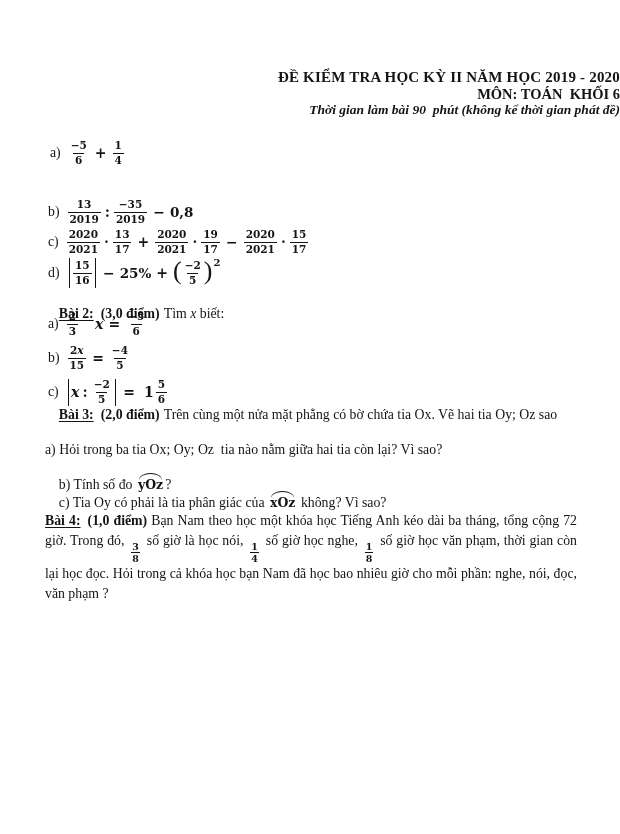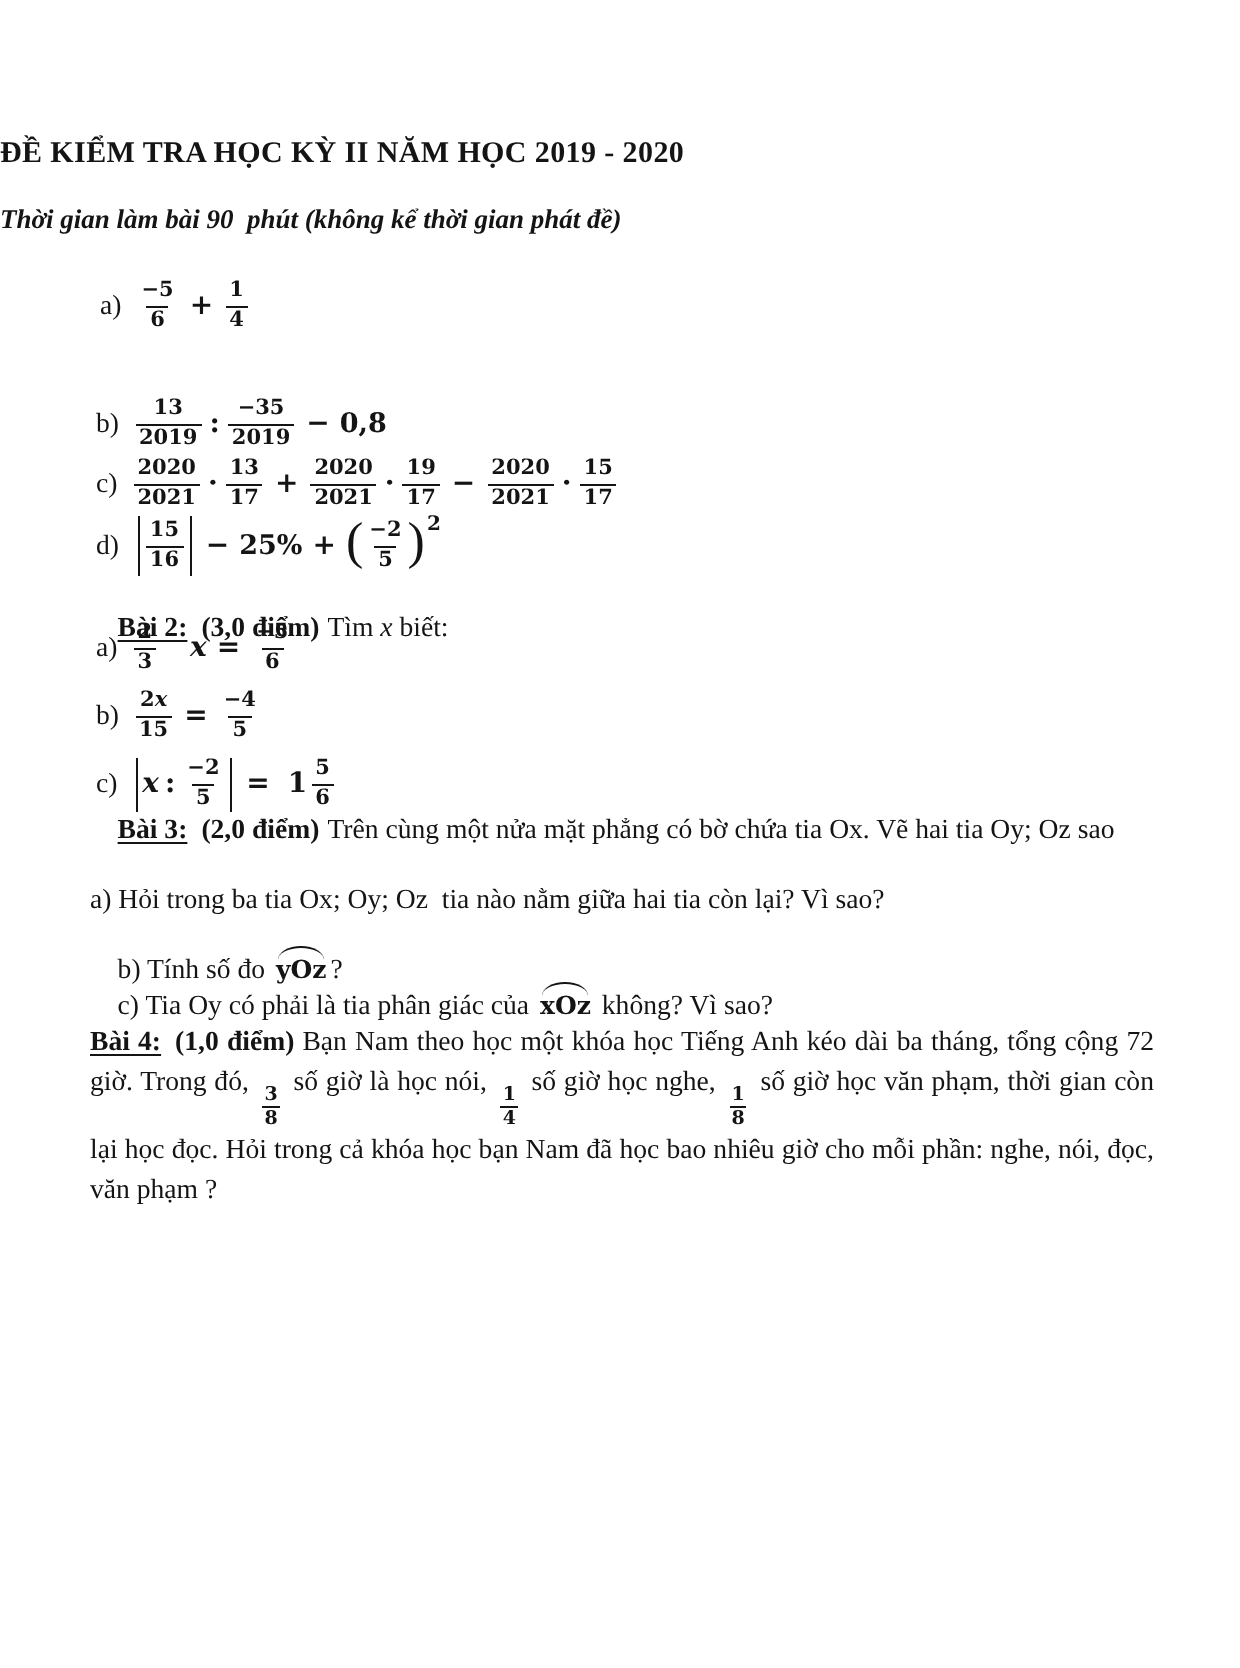--- a/index.html
+++ b/index.html
@@ -6,21 +6,21 @@
   .page {
     position:relative; width:620px; height:834px; background:#ffffff;
     font-family:"Liberation Serif", serif; color:#141414; overflow:hidden;
   }
   .abs { position:absolute; }
   .nowrap { white-space:pre; }
   .txt { font-size:13.8px; }
   .b { font-weight:bold; }
   .u { text-decoration:underline; text-underline-offset:2px; }
   .i { font-style:italic; }
-  .center { width:620px; text-align:left; left:0; }
+  .center { width:620px; text-align:right; left:0; }
   .title-line { font-size:15px; font-weight:bold; letter-spacing:.2px; }
   .subject-line { font-size:14.5px; font-weight:bold; }
   .time-line { font-size:13.5px; font-weight:bold; font-style:italic; }
   .pts { margin:0 4px 0 7px; }
   
   .math-row {
     position:absolute; display:flex; align-items:center;
     font-family:"DejaVu Serif", serif; font-weight:bold; font-size:13.5px; color:#141414;
   }
   .lbl { font-family:"Liberation Serif", serif; font-weight:normal; font-size:13.8px; margin-right:7px; }
@@ -54,20 +54,21 @@
     vertical-align:-5px; margin:0 3px;
   }
   .ifr .d { border-top:1px solid #141414; padding:0 1px; }
 </style>
 </head>
 <body>
 
 <div class="page">
 
   <div class="abs nowrap center title-line" style="top:69px;">ĐỀ KIỂM TRA HỌC KỲ II NĂM HỌC 2019 - 2020</div>
+  <div class="abs nowrap center subject-line" style="top:86px;">MÔN: TOÁN  KHỐI 6</div>
   <div class="abs nowrap center time-line" style="top:102px;">Thời gian làm bài 90  phút (không kể thời gian phát đề)</div>
 
 
   <div class="math-row" style="left:50px; top:138px; height:30px;">
     <span class="lbl">a)</span>
     <span class="fr">
         <span class="n">−5</span>
         <span class="d">6</span>
       </span>
     <span class="op">+</span>

